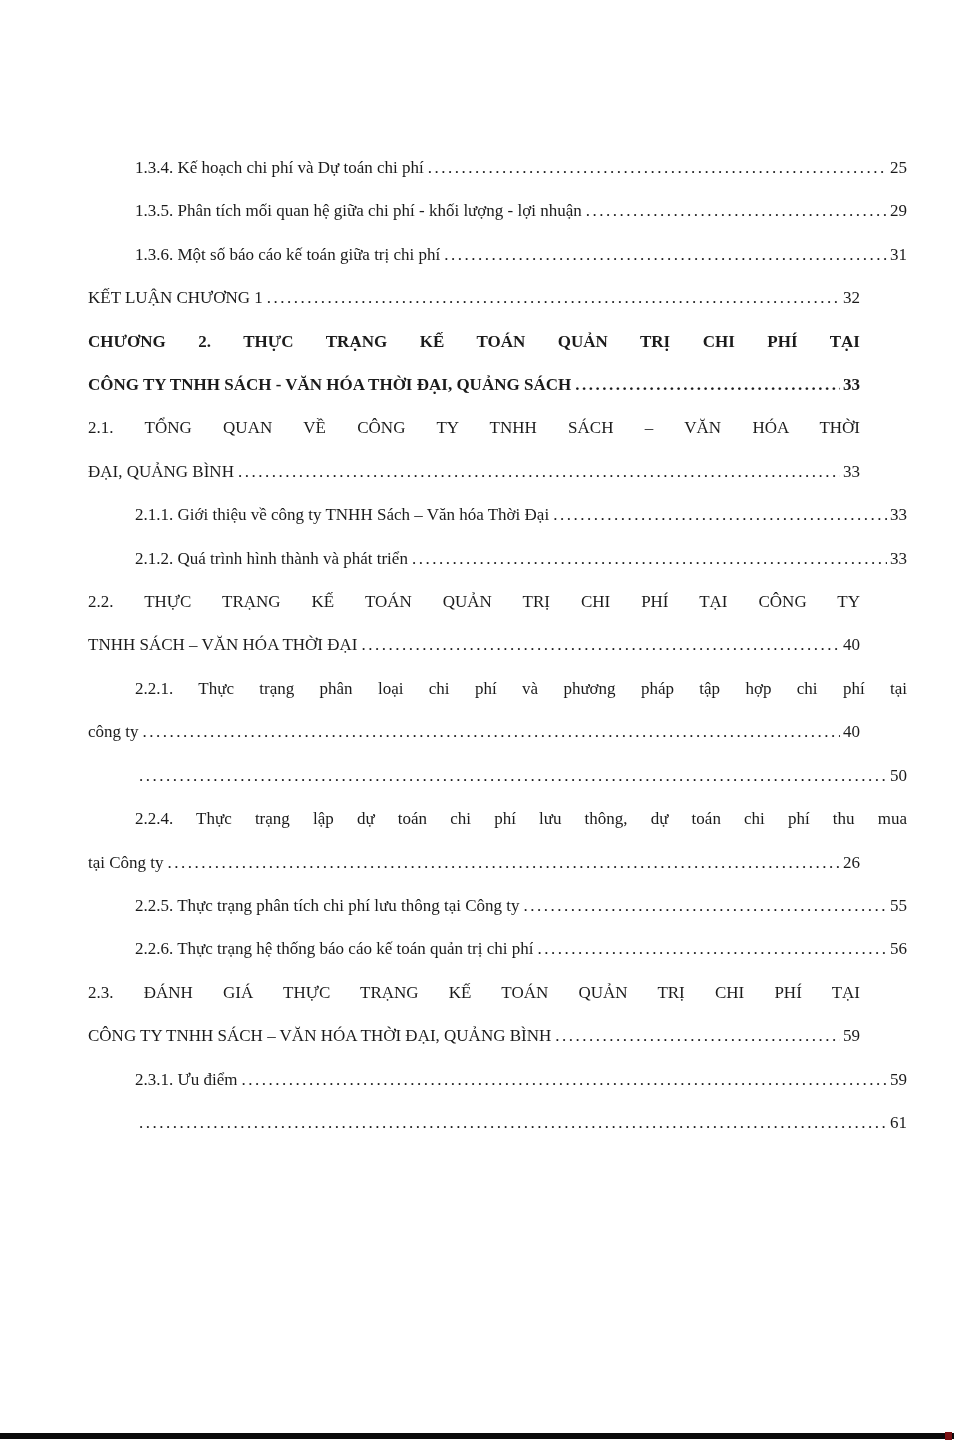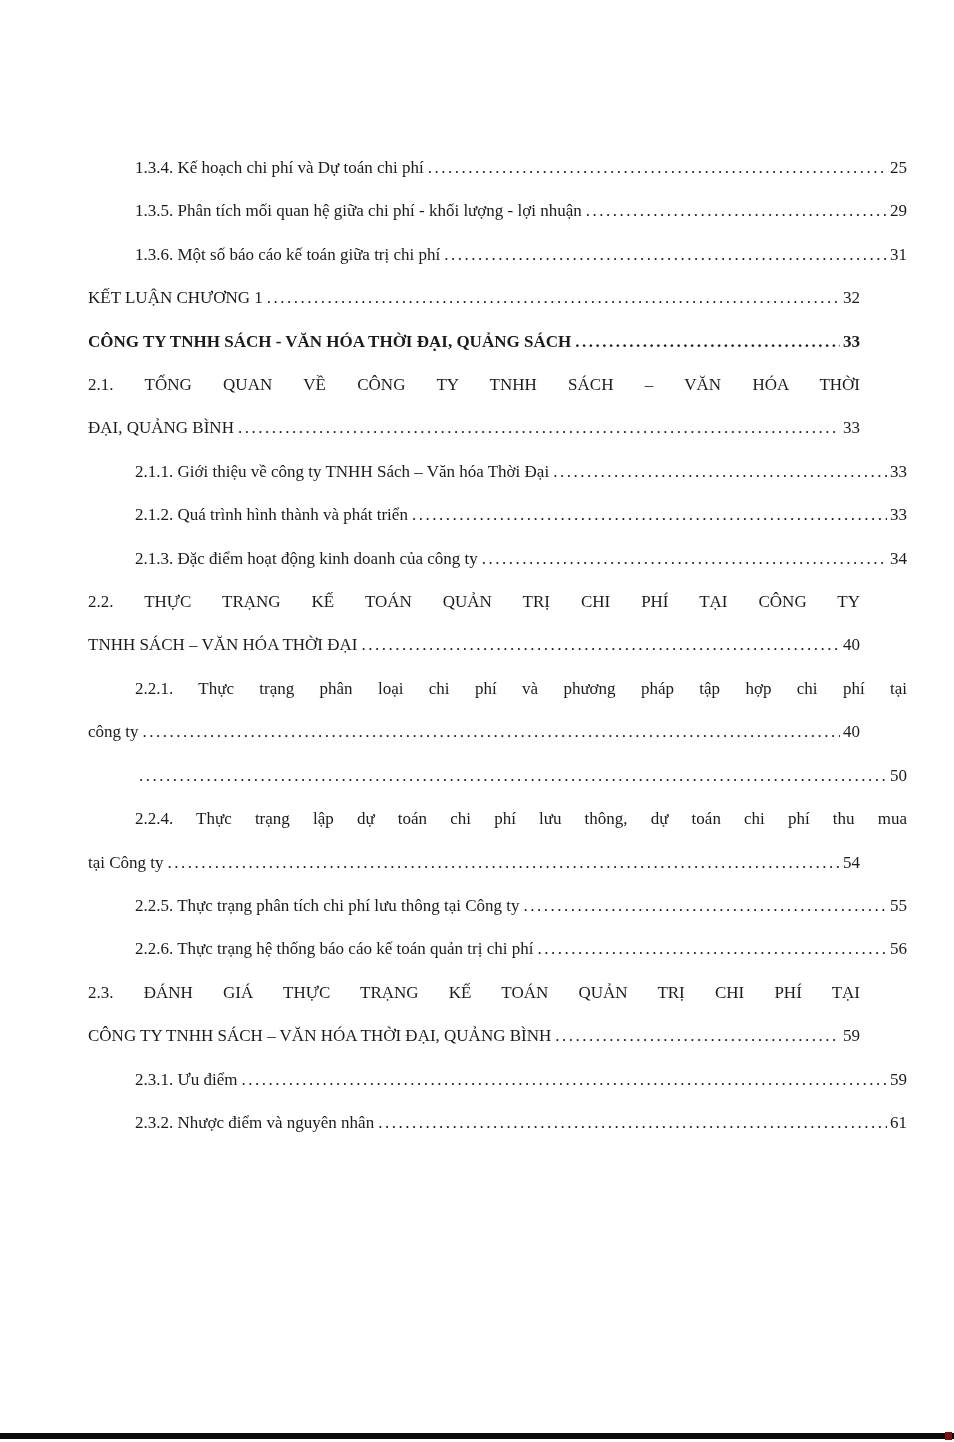--- a/index.html
+++ b/index.html
@@ -99,20 +99,21 @@
           </div>
         </div>
         <div class="toc-entry">
           <div class="toc-line flexline">
             <span class="line-text">KẾT LUẬN CHƯƠNG 1</span>
             <span class="leader"></span>
             <span class="page-num">32</span>
           </div>
         </div>
         <div class="toc-entry bold">
+          <div class="toc-line justify"><span class="line-text">CHƯƠNG 2. THỰC TRẠNG KẾ TOÁN QUẢN TRỊ CHI PHÍ TẠI</span></div>
           <div class="toc-line flexline">
             <span class="line-text">CÔNG TY TNHH SÁCH - VĂN HÓA THỜI ĐẠI, QUẢNG SÁCH</span>
             <span class="leader"></span>
             <span class="page-num">33</span>
           </div>
         </div>
         <div class="toc-entry">
           <div class="toc-line justify"><span class="line-text">2.1. TỔNG QUAN VỀ CÔNG TY TNHH SÁCH – VĂN HÓA THỜI</span></div>
           <div class="toc-line flexline">
             <span class="line-text">ĐẠI, QUẢNG BÌNH</span>
@@ -128,27 +129,20 @@
           </div>
         </div>
         <div class="toc-entry">
           <div class="toc-line flexline indent1">
             <span class="line-text">2.1.2. Quá trình hình thành và phát triển</span>
             <span class="leader"></span>
             <span class="page-num">33</span>
           </div>
         </div>
         <div class="toc-entry">
-          <div class="toc-line flexline indent1">
-            <span class="line-text">2.1.3. Đặc điểm hoạt động kinh doanh của công ty</span>
-            <span class="leader"></span>
-            <span class="page-num">34</span>
-          </div>
-        </div>
-        <div class="toc-entry">
           <div class="toc-line justify"><span class="line-text">2.2. THỰC TRẠNG KẾ TOÁN QUẢN TRỊ CHI PHÍ TẠI CÔNG TY</span></div>
           <div class="toc-line flexline">
             <span class="line-text">TNHH SÁCH – VĂN HÓA THỜI ĐẠI</span>
             <span class="leader"></span>
             <span class="page-num">40</span>
           </div>
         </div>
         <div class="toc-entry">
           <div class="toc-line justify indent1"><span class="line-text">2.2.1. Thực trạng phân loại chi phí và phương pháp tập hợp chi phí tại</span></div>
           <div class="toc-line flexline">
@@ -161,21 +155,21 @@
           <div class="toc-line flexline indent1">
             <span class="leader"></span>
             <span class="page-num">50</span>
           </div>
         </div>
         <div class="toc-entry">
           <div class="toc-line justify indent1"><span class="line-text">2.2.4. Thực trạng lập dự toán chi phí lưu thông, dự toán chi phí thu mua</span></div>
           <div class="toc-line flexline">
             <span class="line-text">tại Công ty</span>
             <span class="leader"></span>
-            <span class="page-num">54</span>
+            <span class="page-num">26</span>
           </div>
         </div>
         <div class="toc-entry">
           <div class="toc-line flexline indent1">
             <span class="line-text">2.2.5. Thực trạng phân tích chi phí lưu thông tại Công ty</span>
             <span class="leader"></span>
             <span class="page-num">55</span>
           </div>
         </div>
         <div class="toc-entry">
@@ -195,21 +189,20 @@
         </div>
         <div class="toc-entry">
           <div class="toc-line flexline indent1">
             <span class="line-text">2.3.1. Ưu điểm</span>
             <span class="leader"></span>
             <span class="page-num">59</span>
           </div>
         </div>
         <div class="toc-entry">
           <div class="toc-line flexline indent1">
-            <span class="line-text">2.3.2. Nhược điểm và nguyên nhân</span>
             <span class="leader"></span>
             <span class="page-num">61</span>
           </div>
         </div>
       </div>
   </main>
   <div class="footer-bar">
     <span class="footer-accent"></span>
   </div>
 </div>

